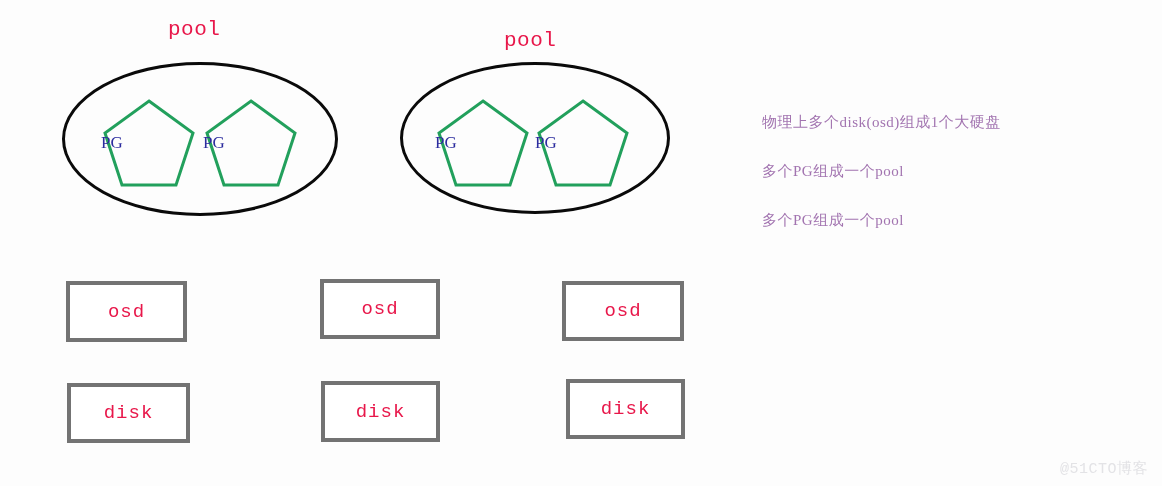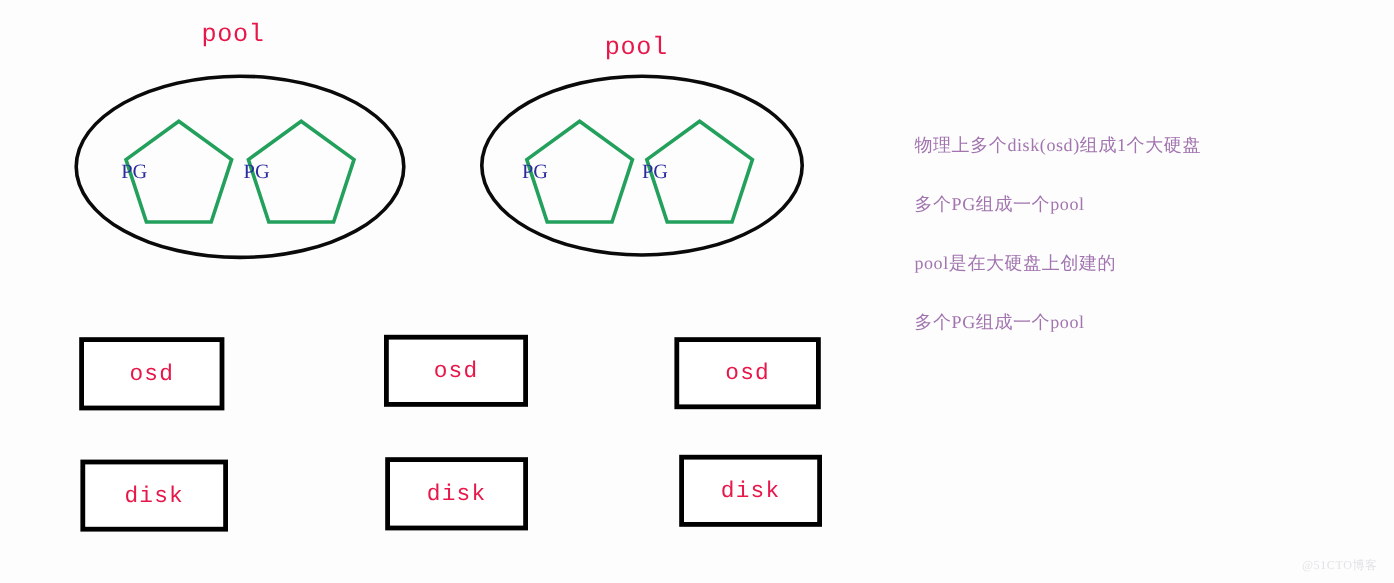--- a/index.html
+++ b/index.html
@@ -52,21 +52,21 @@
     text-align: left;
     color: #2b2b9e;
     font-family: "Liberation Serif", "DejaVu Serif", serif;
     font-size: 17px;
     pointer-events: none;
   }
 
   
   .node-box {
     position: absolute;
-    border: 4px solid #000000;
+    border: 4px solid #737373;
     background: #ffffff;
     box-sizing: border-box;
     display: flex;
     align-items: center;
     justify-content: center;
   }
   .node-box-label {
     color: #e8174a;
     font-family: "Liberation Mono", "DejaVu Sans Mono", monospace;
     font-size: 19px;
@@ -89,22 +89,22 @@
     white-space: nowrap;
     letter-spacing: 0.5px;
   }
 
   
   #watermark {
     position: absolute;
     right: 14px;
     bottom: 8px;
     color: #e3e3e6;
-    font-family: Liberation Serif, serif;
-    font-size: 10px;
+    font-family: Liberation Mono, monospace;
+    font-size: 15px;
     letter-spacing: 0.5px;
     user-select: none;
   }
 </style>
 </head>
 <body>
 
 <div id="canvas">
 
   <div class="pool-group" style="left:0; top:0; width:400px; height:240px;">
@@ -166,19 +166,18 @@
   <div class="node-box" style="left:562px; top:281px; width:122px; height:60px;">
     <span class="node-box-label">osd</span>
   </div>
   <div class="node-box" style="left:566px; top:379px; width:119px; height:60px;">
     <span class="node-box-label">disk</span>
   </div>
 
   <div id="notes">
     <div class="note-line">物理上多个disk(osd)组成1个大硬盘</div>
     <div class="note-line">多个PG组成一个pool</div>
-    <div class="note-line">pool是在大硬盘上创建的</div>
     <div class="note-line">多个PG组成一个pool</div>
   </div>
 
   <div id="watermark">@51CTO博客</div>
 
 </div>
 
 </body></html>

